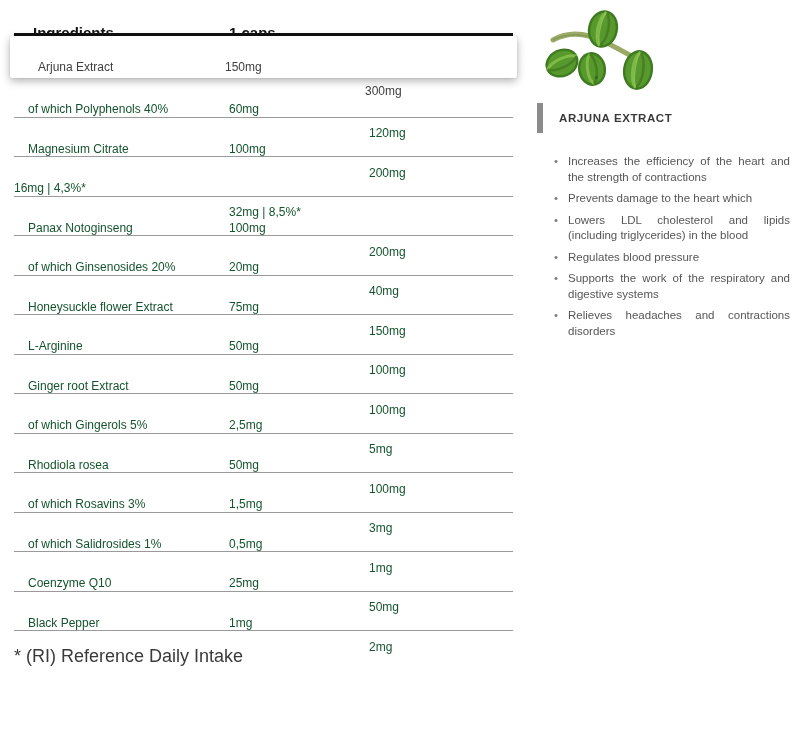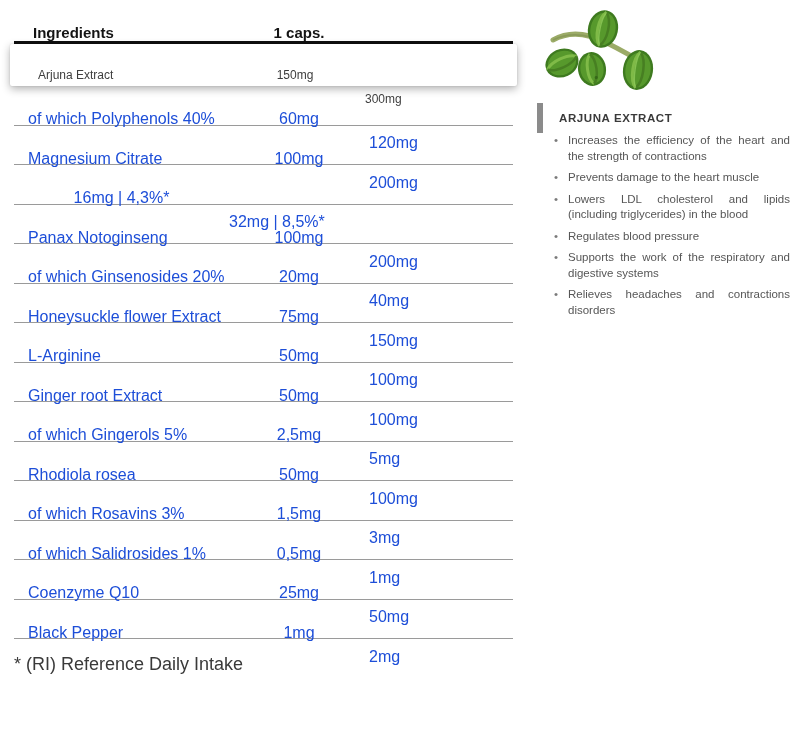--- a/index.html
+++ b/index.html
@@ -3,46 +3,46 @@
 <meta charset="utf-8">
 <style>
   * { margin:0; padding:0; box-sizing:border-box; }
   html,body { background:#ffffff; }
   body { font-family:"Liberation Sans", sans-serif; }
   .page { position:relative; width:802px; height:736px; background:#ffffff; overflow:hidden; }
 
   
   .table-col { position:absolute; left:14px; top:0; width:499px; }
   .grid3 { display:grid; grid-template-columns:215px 140px 1fr; align-items:center; }
-  .thead { height:44px; border-bottom:3px solid #101010; font-weight:bold; font-size:15px; color:#141414; }
+  .thead { height:36px; border-bottom:3px solid #101010; font-weight:bold; font-size:15px; color:#141414; }
   .th-name { padding-left:19px; }
-  .col-c1 { text-align:center; }
+  .col-c1 { text-align:left; }
   .col-c2 { text-align:left; padding-right:13px;margin-top:48px; }
 
   .highlight-card {
     position:relative; z-index:2; height:42px; margin:0 -4px;
     background:#ffffff; border-radius:2px;
     box-shadow:0 3px 9px rgba(0,0,0,0.30), 0 0 2px rgba(0,0,0,0.12);
     font-size:12px; color:#3e3e3e;
   }
   .highlight-card .td-name { padding-left:28px; }
   .highlight-card .col-c2 { padding-right:17px; }
 
-  .row { height:39.5px; border-bottom:1px solid #9a9a9a; font-size:16px; color:#1d4ed8; }
+  .row { height:39.5px; border-bottom:1px solid #9a9a9a; font-size:12px; color:#14532d; }
   .row .td-name { padding-left:14px; }
 
   .footnote { margin-top:15px; font-size:18px; color:#3a3a3a; }
 
   
   .info-col { position:absolute; left:537px; top:0; width:253px; }
   .leaves { margin:6px 0 0 2px; width:122px; height:88px; }
   .info-heading { display:flex; align-items:center; margin-top:9px; height:30px; }
   .vbar { width:6px; height:30px; background:#8b8b8b; flex:0 0 auto; }
   .info-title { margin-left:16px; font-size:11.5px; font-weight:bold; color:#3a3a3a; letter-spacing:0.6px; }
-  .benefits { margin:0 0 0 0; padding:0 0 0 17px; list-style:none; }
+  .benefits { margin:21px 0 0 0; padding:0 0 0 17px; list-style:none; }
   .bullet { position:relative; padding-left:14px; margin-bottom:6px; font-size:11.5px; line-height:15.5px; color:#565656; text-align:justify; }
   .bullet::before { content:"\2022"; position:absolute; left:0; top:0; color:#7a7a7a; }
 </style>
 </head>
 <body>
 
 <div class="page">
 
   <div class="table-col">
     <div class="thead grid3">
@@ -182,21 +182,21 @@
     </div>
 
     <div class="info-heading">
       <span class="vbar"></span>
       <span class="info-title">ARJUNA EXTRACT</span>
     </div>
 
     <ul class="benefits" id="bullets">
   <li class="bullet">Increases the efficiency of the heart and the strength of contractions</li>
 
-  <li class="bullet">Prevents damage to the heart muscle</li>
+  <li class="bullet">Prevents damage to the heart which</li>
 
   <li class="bullet">Lowers LDL cholesterol and lipids (including triglycerides) in the blood</li>
 
   <li class="bullet">Regulates blood pressure</li>
 
   <li class="bullet">Supports the work of the respiratory and digestive systems</li>
 
   <li class="bullet">Relieves headaches and contractions disorders</li>
 </ul>
   </div>

